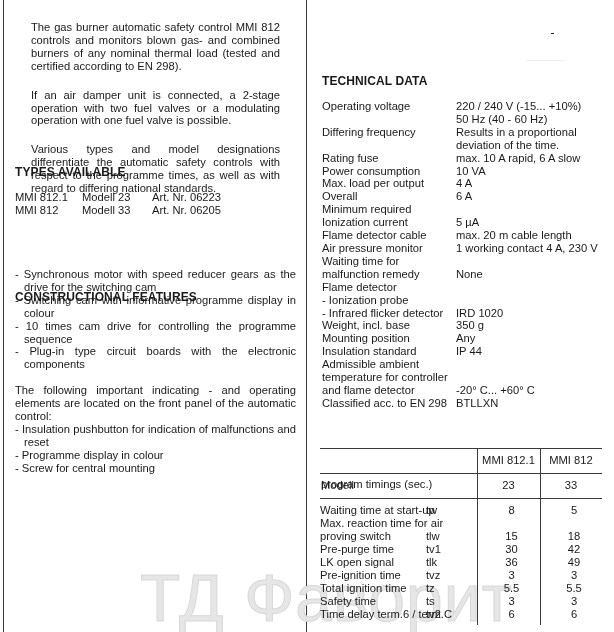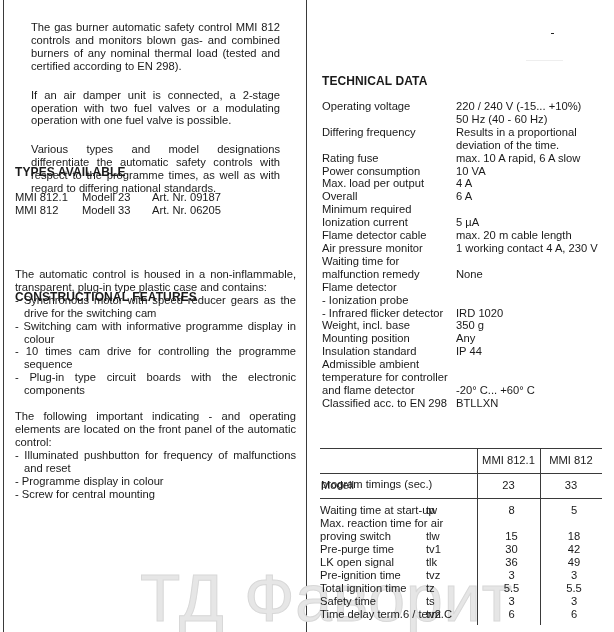--- a/index.html
+++ b/index.html
@@ -54,42 +54,41 @@
   <p>The gas burner automatic safety control MMI 812 controls and monitors blown gas- and combined burners of any nominal thermal load (tested and certified according to EN 298).</p>
   <p>If an air damper unit is connected, a 2-stage operation with two fuel valves or a modulating operation with one fuel valve is possible.</p>
   <p>Various types and model designations differentiate the automatic safety controls with respect to the programme times, as well as with regard to differing national standards.</p>
 </div>
 
 <div class="heading h-types">TYPES AVAILABLE</div>
 <div class="types">
   <div class="row">
     <span class="c1">MMI 812.1</span>
     <span class="c2">Modell 23</span>
-    <span>Art. Nr. 09187</span>
+    <span>Art. Nr. 06223</span>
   </div>
   <div class="row">
     <span class="c1">MMI 812</span>
     <span class="c2">Modell 33</span>
     <span>Art. Nr. 06205</span>
   </div>
 </div>
 
 <div class="heading h-constr">CONSTRUCTIONAL FEATURES</div>
 <div class="constr">
-  <p>The automatic control is housed in a non-inflammable, transparent, plug-in type plastic case and contains:</p>
   <ul>
     <li>- Synchronous motor with speed reducer gears as the drive for the switching cam</li>
     <li>- Switching cam with informative programme display in colour</li>
     <li>- 10 times cam drive for controlling the programme sequence</li>
     <li>- Plug-in type circuit boards with the electronic components</li>
   </ul>
   <div class="gap"></div>
   <p>The following important indicating - and operating elements are located on the front panel of the automatic control:</p>
   <ul>
-    <li>- Illuminated pushbutton for frequency of malfunctions and reset</li>
+    <li>- Insulation pushbutton for indication of malfunctions and reset</li>
     <li>- Programme display in colour</li>
     <li>- Screw for central mounting</li>
   </ul>
 </div>
 
 <div class="dot"></div>
 <div class="faint"></div>
 
 <div class="heading h-tech">TECHNICAL DATA</div>
 <div class="tech" id="tech">

